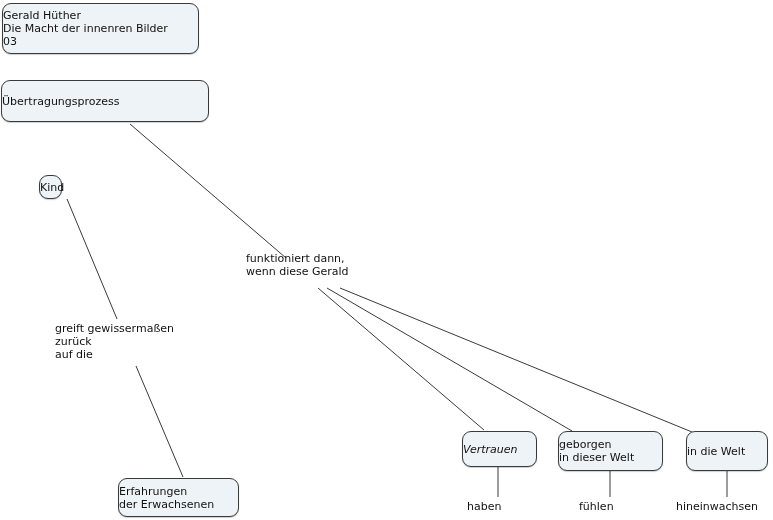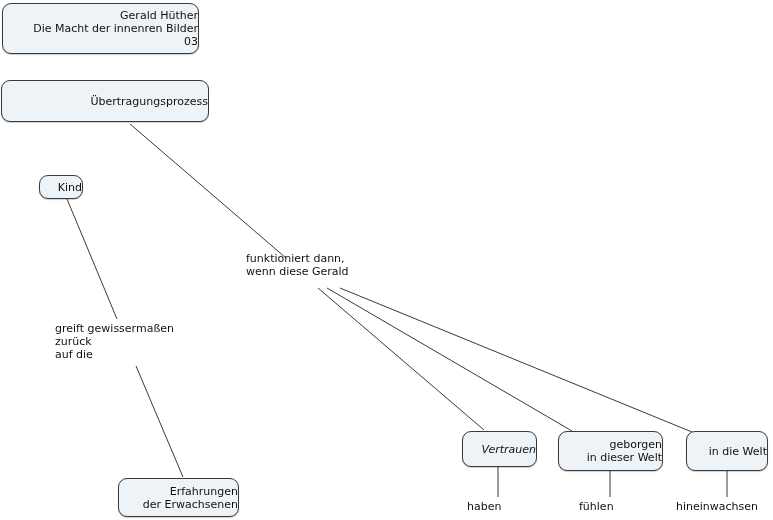--- a/index.html
+++ b/index.html
@@ -32,21 +32,21 @@
   .node {
     position: absolute;
     box-sizing: border-box;
   }
   .box {
     background: var(--node-fill, #edf3f7);
     border: 1px solid var(--node-border, #3a3a3a);
     border-radius: 9px;
     display: flex;
     flex-direction: column;
-    align-items: flex-end;
+    align-items: flex-start;
     justify-content: center;
     text-align: center;
     box-shadow: 0 1px 1px rgba(60,60,60,0.25);
   }
   .plain {
     background: transparent;
   }
   .plain.center { text-align: left; }
   .plain.left { text-align: left; }
   .line { display: block; white-space: nowrap; }
@@ -71,21 +71,21 @@
   <div class="node box" style="left:2px; top:3px; width:197px; height:51px;">
     <span class="line">Gerald Hüther</span>
     <span class="line">Die Macht der innenren Bilder</span>
     <span class="line">03</span>
   </div>
 
   <div class="node box" style="left:1px; top:80px; width:208px; height:42px;">
     <span class="line">Übertragungsprozess</span>
   </div>
 
-  <div class="node box" style="left:39px; top:175px; width:44px; height:24px;">
+  <div class="node box" style="left:39px; top:175px; width:23px; height:24px;">
     <span class="line">Kind</span>
   </div>
 
   <div class="node plain left" style="left:246px; top:252px;">
     <span class="line">funktioniert dann,</span>
     <span class="line">wenn diese Gerald</span>
   </div>
 
   <div class="node plain center" style="left:55px; top:322px; width:140px;">
     <span class="line">greift gewissermaßen</span>
@@ -95,21 +95,21 @@
 
   <div class="node box" style="left:118px; top:478px; width:121px; height:39px;">
     <span class="line">Erfahrungen</span>
     <span class="line">der Erwachsenen</span>
   </div>
 
   <div class="node box" style="left:462px; top:431px; width:75px; height:36px;font-style:italic;">
     <span class="line">Vertrauen</span>
   </div>
 
-  <div class="node box" style="left:558px; top:431px; width:105px; height:40px;padding-left:42px;">
+  <div class="node box" style="left:558px; top:431px; width:105px; height:40px;">
     <span class="line">geborgen</span>
     <span class="line">in dieser Welt</span>
   </div>
 
   <div class="node box" style="left:686px; top:431px; width:82px; height:40px;">
     <span class="line">in die Welt</span>
   </div>
 
   <div class="node plain center" style="left:467px; top:500px; width:62px;">
     <span class="line">haben</span>

